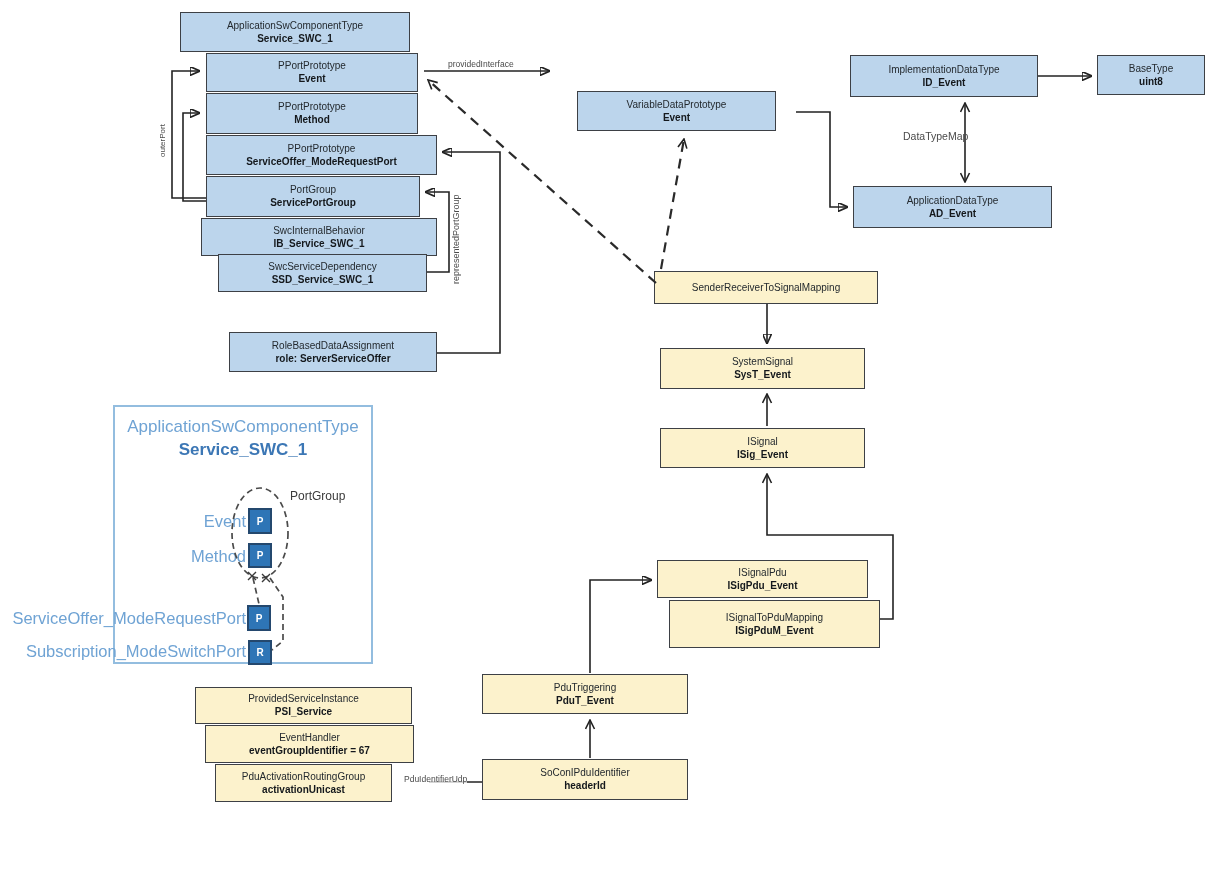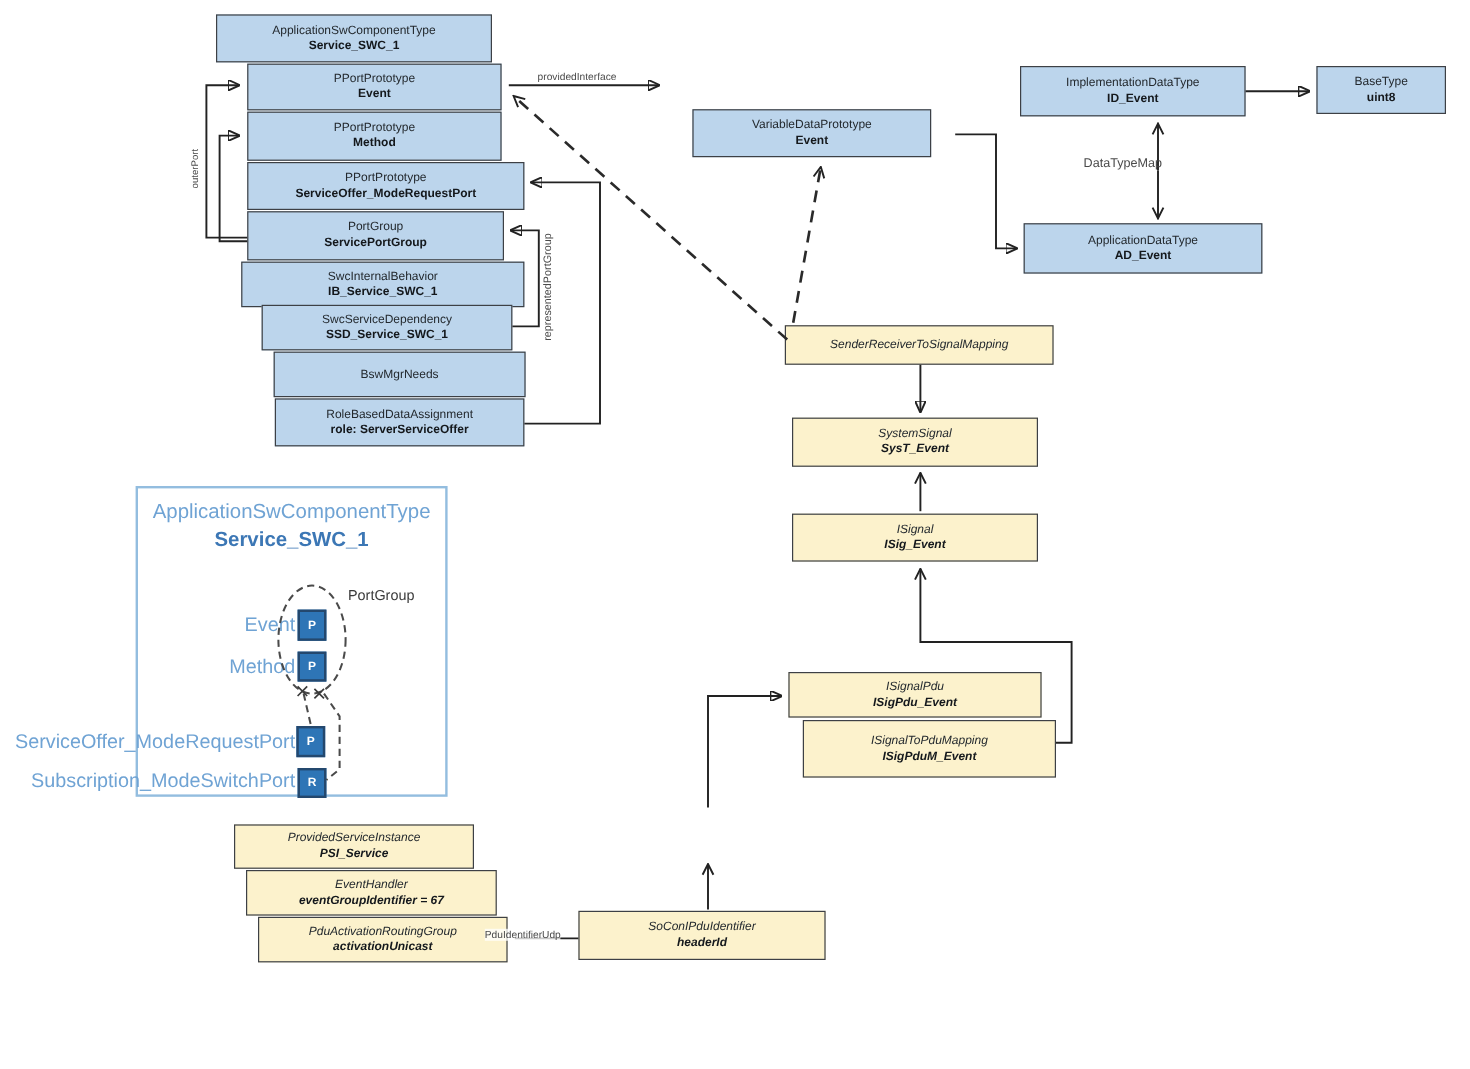--- a/index.html
+++ b/index.html
@@ -2,21 +2,21 @@
 <html><head>
 <meta charset="utf-8">
 <style>
   html,body{margin:0;padding:0;background:#fff;}
   #canvas{position:relative;width:1225px;height:891px;background:#fff;overflow:hidden;
           font-family:"Liberation Sans",sans-serif;}
   .node{position:absolute;box-sizing:border-box;border:1.5px solid #3d4045;
         display:flex;flex-direction:column;justify-content:center;align-items:center;
         text-align:center;z-index:2;padding:1px 2px;}
   .blue{background:#bcd5ec;}
-  .yellow{background:#fcf2cc;font-style:italic;}
+  .yellow{background:#fcf2cc;}
   .t{font-size:10px;line-height:13px;color:#23292e;white-space:nowrap;}
   .n{font-size:10px;line-height:14px;font-weight:bold;color:#14181c;white-space:nowrap;}
   .edge-label{position:absolute;font-size:8.5px;color:#4a4a4a;z-index:6;white-space:nowrap;}
   .rot{transform:rotate(-90deg);transform-origin:0 0;}
   #panel{position:absolute;box-sizing:border-box;border:2px solid #93bddf;background:#fff;z-index:1;}
   .panel-title{position:absolute;text-align:center;font-size:17px;color:#6fa3d4;z-index:2;white-space:nowrap;}
   .panel-sub{position:absolute;text-align:center;font-size:17px;font-weight:bold;color:#3c77b5;z-index:2;white-space:nowrap;}
   .port-label{position:absolute;text-align:right;font-size:16.5px;color:#6fa3d4;z-index:2;white-space:nowrap;}
   .port-box{position:absolute;box-sizing:border-box;background:#2e75b6;border:2px solid #24486e;
             color:#fff;font-weight:bold;font-size:10px;display:flex;align-items:center;justify-content:center;z-index:3;}
@@ -71,23 +71,20 @@
     <span class="n">ServicePortGroup</span>
   </div>
   <div class="node blue" style="left:201px;top:218px;width:236px;height:38px">
     <span class="t">SwcInternalBehavior</span>
     <span class="n">IB_Service_SWC_1</span>
   </div>
   <div class="node blue" style="left:218px;top:254px;width:209px;height:38px">
     <span class="t">SwcServiceDependency</span>
     <span class="n">SSD_Service_SWC_1</span>
   </div>
-  <div class="node blue" style="left:228px;top:293px;width:210px;height:38px">
-    <span class="t">BswMgrNeeds</span>
-  </div>
   <div class="node blue" style="left:229px;top:332px;width:208px;height:40px">
     <span class="t">RoleBasedDataAssignment</span>
     <span class="n">role: ServerServiceOffer</span>
   </div>
 
   <div class="node blue" style="left:577px;top:91px;width:199px;height:40px">
     <span class="t">VariableDataPrototype</span>
     <span class="n">Event</span>
   </div>
 
@@ -116,34 +113,38 @@
     <span class="n">ISig_Event</span>
   </div>
   <div class="node yellow" style="left:657px;top:560px;width:211px;height:38px">
     <span class="t">ISignalPdu</span>
     <span class="n">ISigPdu_Event</span>
   </div>
   <div class="node yellow" style="left:669px;top:600px;width:211px;height:48px">
     <span class="t">ISignalToPduMapping</span>
     <span class="n">ISigPduM_Event</span>
   </div>
+  <div class="node yellow" style="left:482px;top:674px;width:206px;height:40px">
+    <span class="t">PduTriggering</span>
+    <span class="n">PduT_Event</span>
+  </div>
   <div class="node yellow" style="left:482px;top:759px;width:206px;height:41px">
     <span class="t">SoConIPduIdentifier</span>
     <span class="n">headerId</span>
   </div>
 
-  <div class="node yellow" style="left:195px;top:687px;width:200px;height:37px">
+  <div class="node yellow" style="left:195px;top:687px;width:217px;height:37px">
     <span class="t">ProvidedServiceInstance</span>
     <span class="n">PSI_Service</span>
   </div>
   <div class="node yellow" style="left:205px;top:725px;width:209px;height:38px">
     <span class="t">EventHandler</span>
     <span class="n">eventGroupIdentifier = 67</span>
   </div>
-  <div class="node yellow" style="left:215px;top:764px;width:208px;height:38px">
+  <div class="node yellow" style="left:215px;top:764px;width:177px;height:38px">
     <span class="t">PduActivationRoutingGroup</span>
     <span class="n">activationUnicast</span>
   </div>
 
   <div class="edge-label" style="left:448px;top:59px">providedInterface</div>
   <div class="edge-label rot" style="left:158px;top:157px;font-size:8px">outerPort</div>
   <div class="edge-label rot" style="left:451px;top:284px;font-size:9px">representedPortGroup</div>
   <div class="edge-label" style="left:903px;top:130px;font-size:10.5px">DataTypeMap</div>
   <div class="edge-label" style="left:404px;top:774px;background:rgba(255,255,255,0.75);z-index:6">PduIdentifierUdp</div>
 

